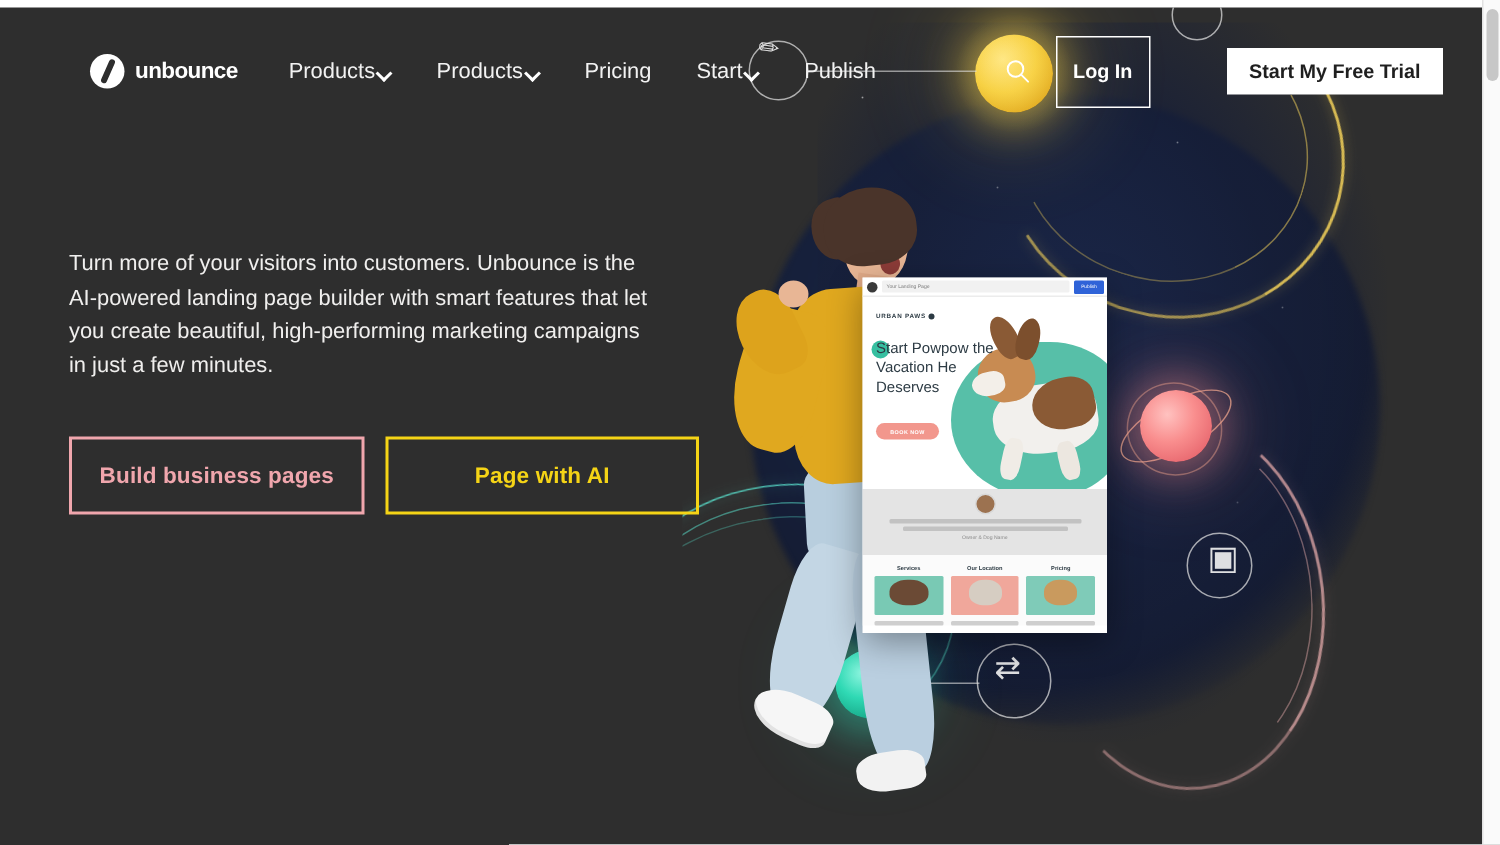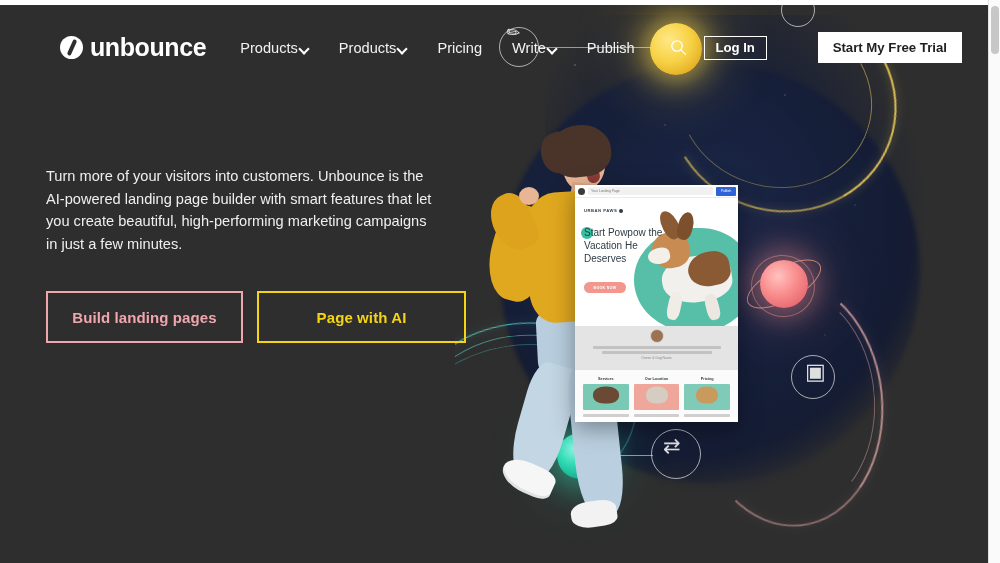--- a/index.html
+++ b/index.html
@@ -535,21 +535,21 @@
   #logo-mark::after {
     content: "";
     position: absolute;
     left: 9.5px; top: 3px;
     width: 4px; height: 17px;
     background: #2e2e2e;
     border-radius: 2px;
     transform: rotate(24deg);
   }
   #logo-text {
-    font-size: 25px;
+    font-size: 15px;
     font-weight: bold;
     color: #ffffff;
     letter-spacing: -0.4px;
   }
   #nav-links {
     display: flex;
     align-items: center;
     margin-left: 32px;
     gap: 26px;
   }
@@ -584,21 +584,21 @@
     align-items: center;
     gap: 12px;
   }
   #search-btn {
     width: 26px; height: 26px;
     display: flex; align-items: center; justify-content: center;
     cursor: pointer;
     background: none; border: none;
   }
   #btn-login {
-    width: 63px; height: 24px;
+    width: 63px; height: 48px;
     border: 1.6px solid #ffffff;
     background: transparent;
     color: #ffffff;
     font-size: 13.2px;
     font-weight: bold;
     cursor: pointer;
     font-family: "Liberation Sans", sans-serif;
     display: flex; align-items: center; justify-content: center;
   }
   #btn-trial {
@@ -729,21 +729,21 @@
             </div>
             <div class="mock-card-line"></div>
           </div>
         </div>
       </div>
     </div>
 
     <div id="content">
       <p id="subcopy">Turn more of your visitors into customers. Unbounce is the AI-powered landing page builder with smart features that let you create beautiful, high-performing marketing campaigns in just a few minutes.</p>
       <div id="cta-row">
-        <button class="cta" id="cta-build">Build landing pages</button>
+        <button class="cta" id="cta-build">Build business pages</button>
         <button class="cta" id="cta-ai">Page with AI</button>
       </div>
     </div>
 
     <div id="nav">
       <div id="logo">
         <div id="logo-mark"></div>
         <div id="logo-text">unbounce</div>
       </div>
 
@@ -753,21 +753,21 @@
           <span class="chev"></span>
         </div>
         <div class="nav-link">
           <span>Products</span>
           <span class="chev"></span>
         </div>
         <div class="nav-link">
           <span>Pricing</span>
         </div>
         <div class="nav-link">
-          <span>Write</span>
+          <span>Start</span>
           <span class="chev"></span>
         </div>
         <div class="nav-link">
           <span>Publish</span>
         </div>
       </div>
 
       <div id="nav-right">
         <button id="search-btn">
           <svg width="17" height="17" viewBox="0 0 17 17">

